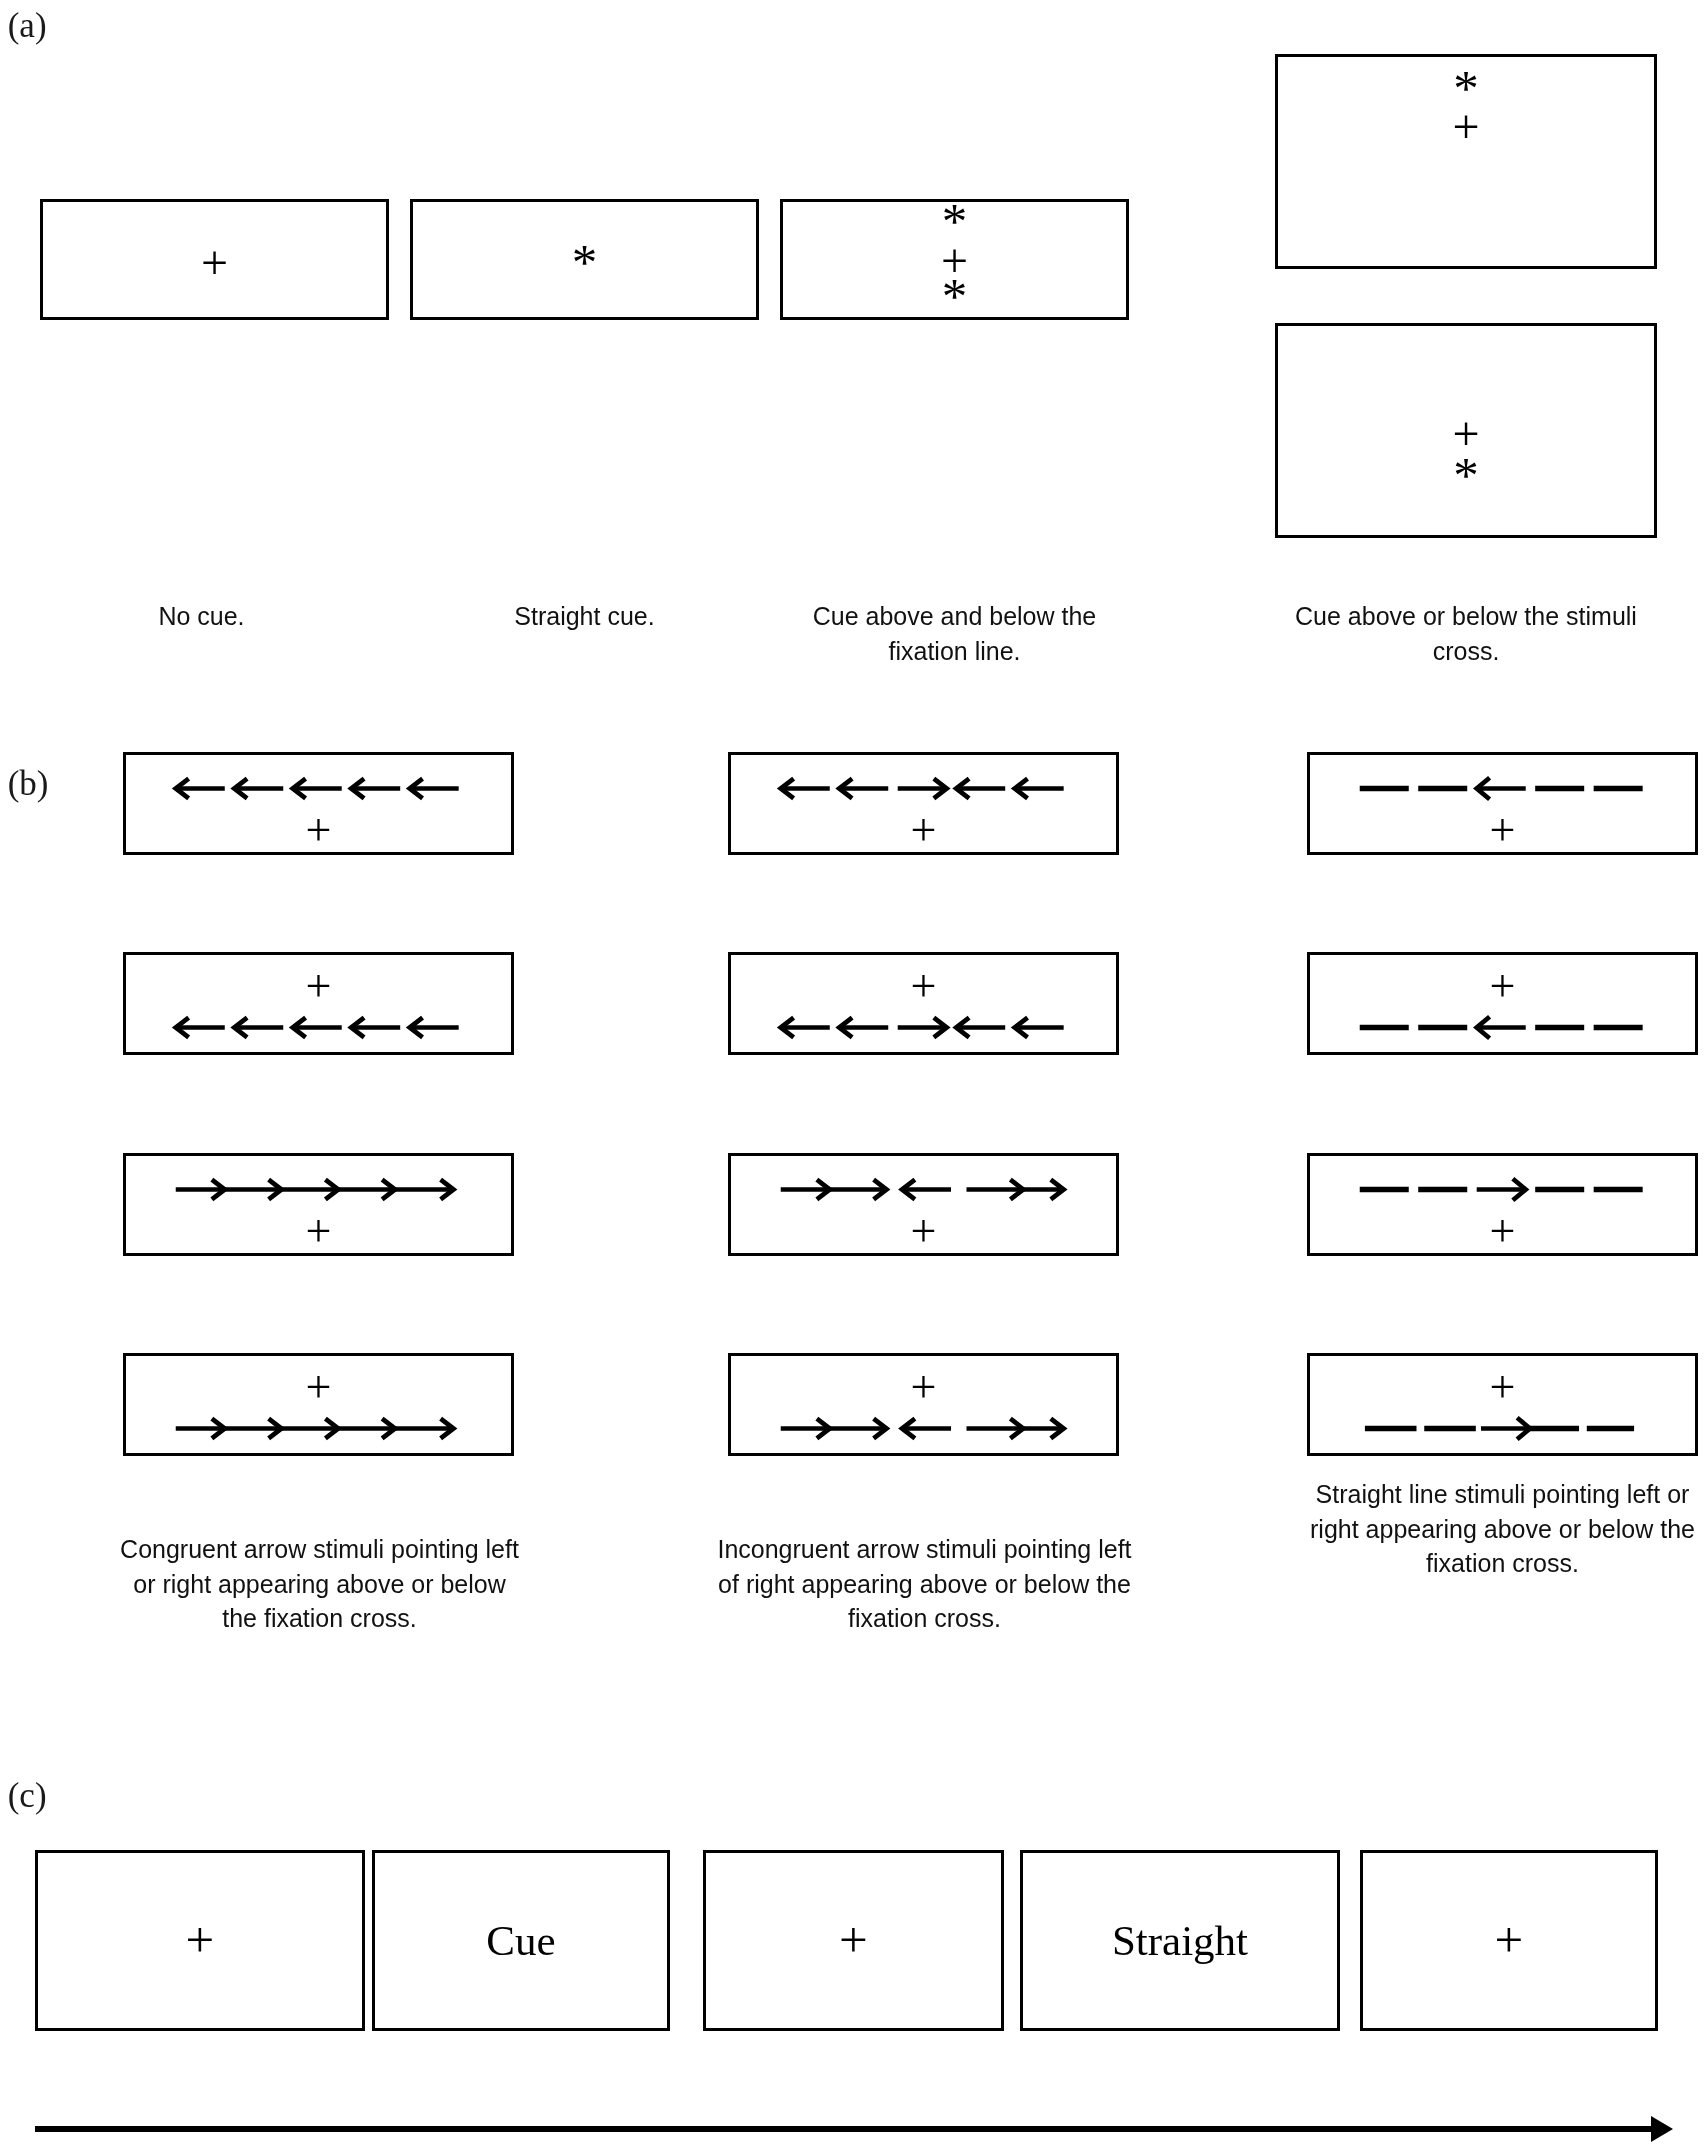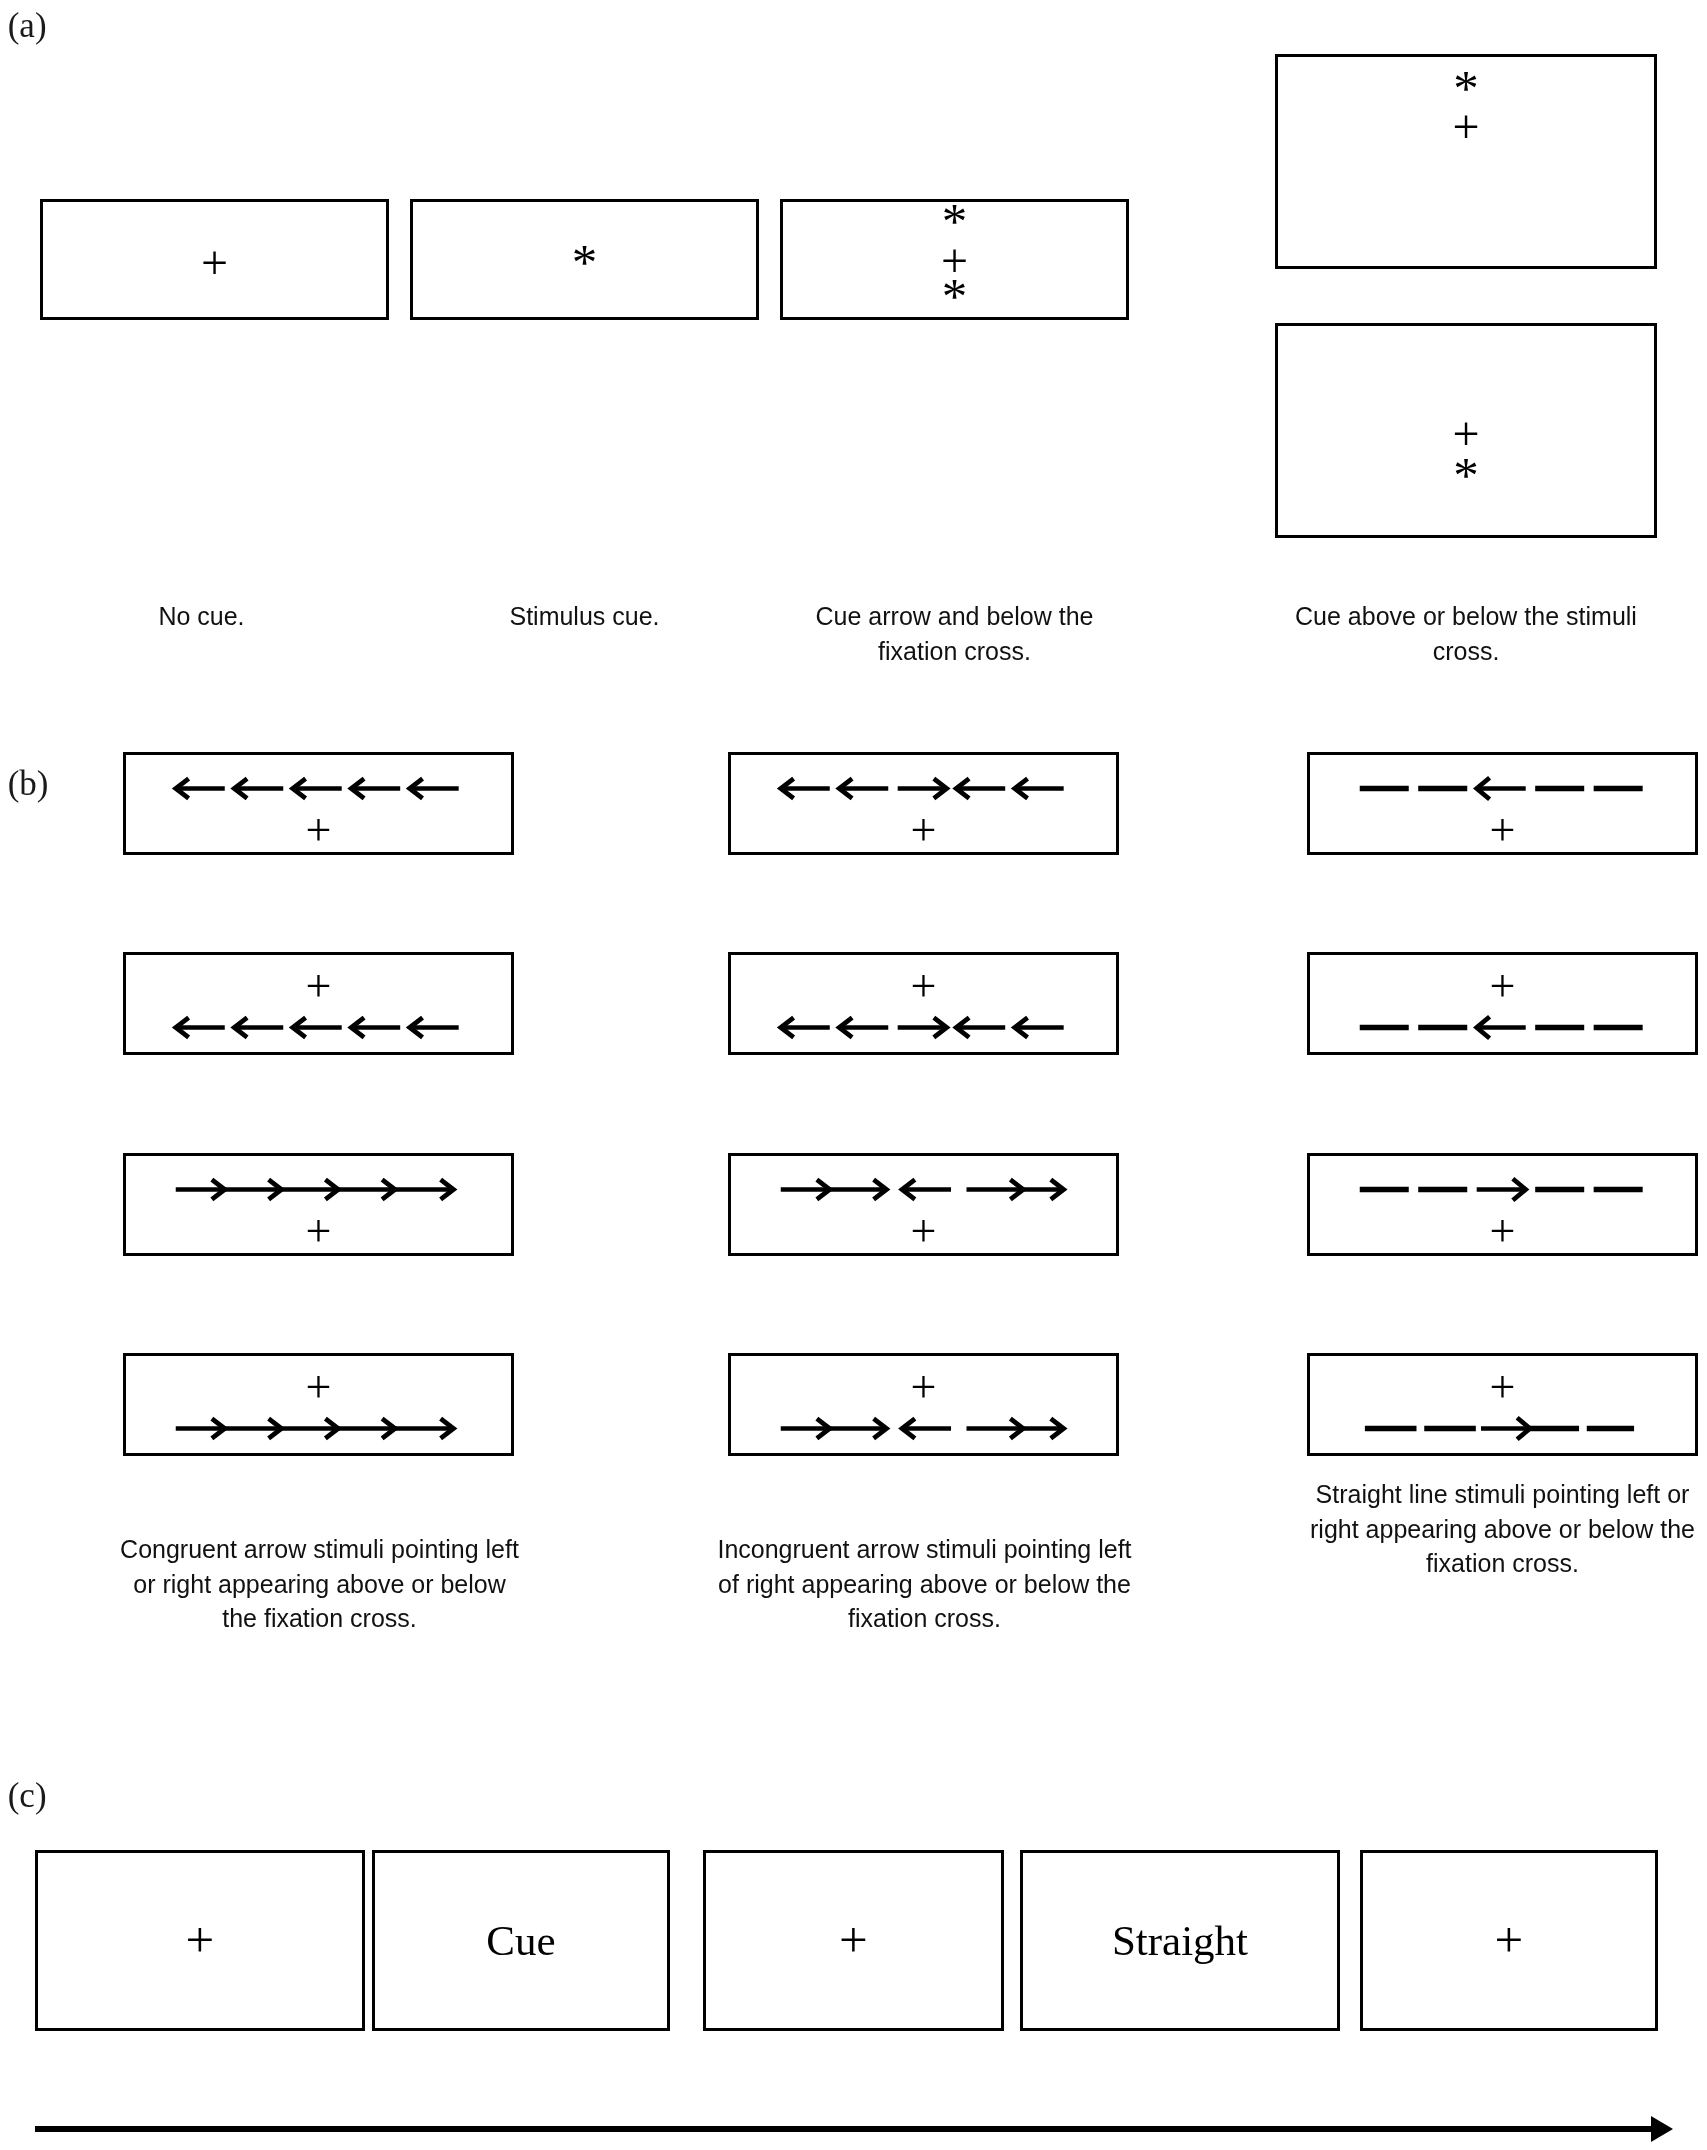--- a/index.html
+++ b/index.html
@@ -95,28 +95,28 @@
 <div class="panel-letter" style="left:7.7px; top:7.7px;">(a)</div>
 
 <div class="box" style="left:40px; top:199px; width:349px; height:121px;">
   <div class="glyph" style="top:37px; font-size:48px;">+</div>
 </div>
 <div class="caption" style="left:27px; top:599px; width:349px;">No cue.</div>
 
 <div class="box" style="left:410px; top:199px; width:349px; height:121px;">
   <div class="glyph" style="top:35px; font-size:51px;">*</div>
 </div>
-<div class="caption" style="left:410px; top:599px; width:349px;">Stimulus cue.</div>
+<div class="caption" style="left:410px; top:599px; width:349px;">Straight cue.</div>
 
 <div class="box" style="left:780px; top:199px; width:349px; height:121px;">
   <div class="glyph" style="top:-6px; font-size:51px;">*</div>
   <div class="glyph" style="top:35px; font-size:48px;">+</div>
   <div class="glyph" style="top:69px; font-size:51px;">*</div>
 </div>
-<div class="caption" style="left:774px; top:599px; width:361px;">Cue arrow and below the fixation cross.</div>
+<div class="caption" style="left:774px; top:599px; width:361px;">Cue above and below the fixation line.</div>
 
 <div class="box" style="left:1275px; top:54px; width:382px; height:215px;">
   <div class="glyph" style="top:6px; font-size:51px;">*</div>
   <div class="glyph" style="top:46px; font-size:48px;">+</div>
 </div>
 
 <div class="box" style="left:1275px; top:323px; width:382px; height:215px;">
   <div class="glyph" style="top:84px; font-size:48px;">+</div>
   <div class="glyph" style="top:124px; font-size:51px;">*</div>
 </div>

